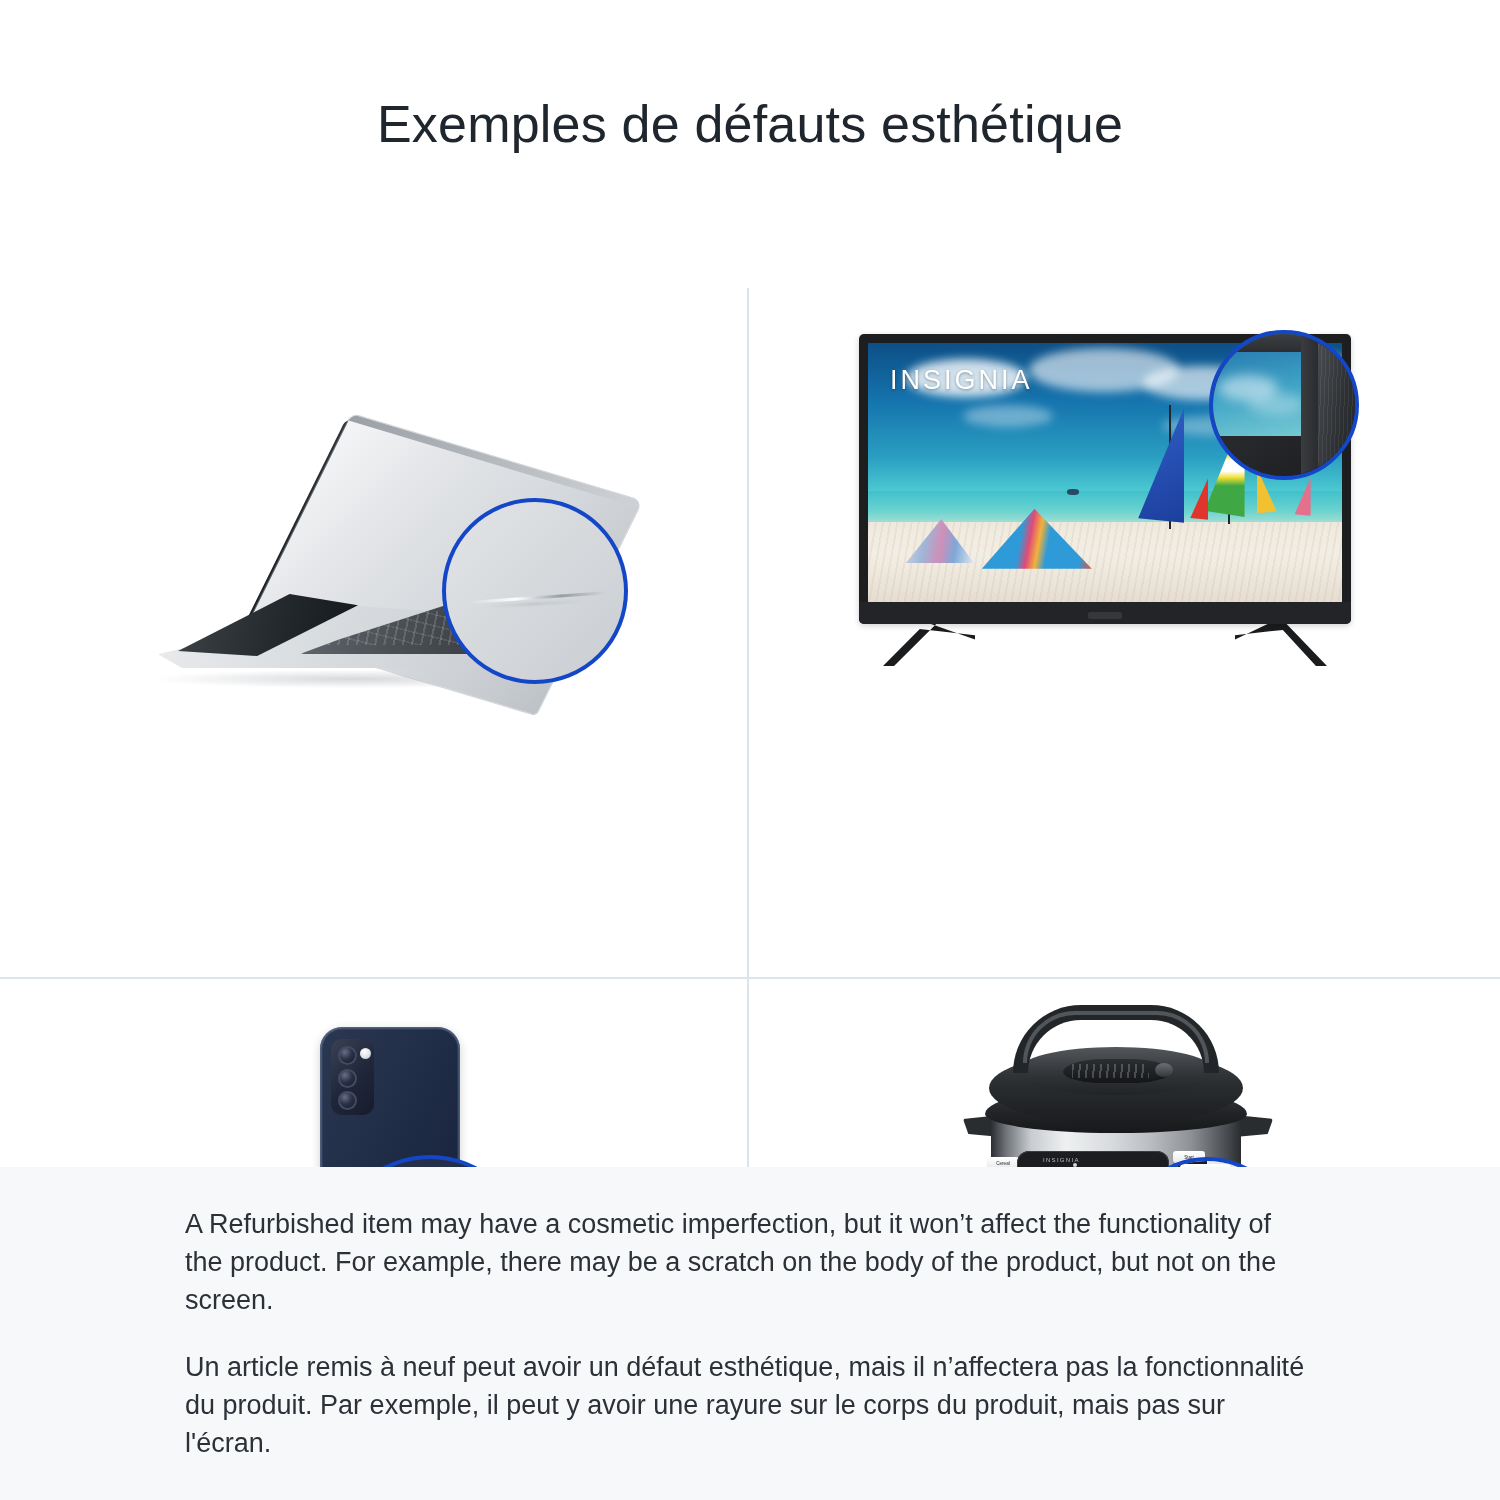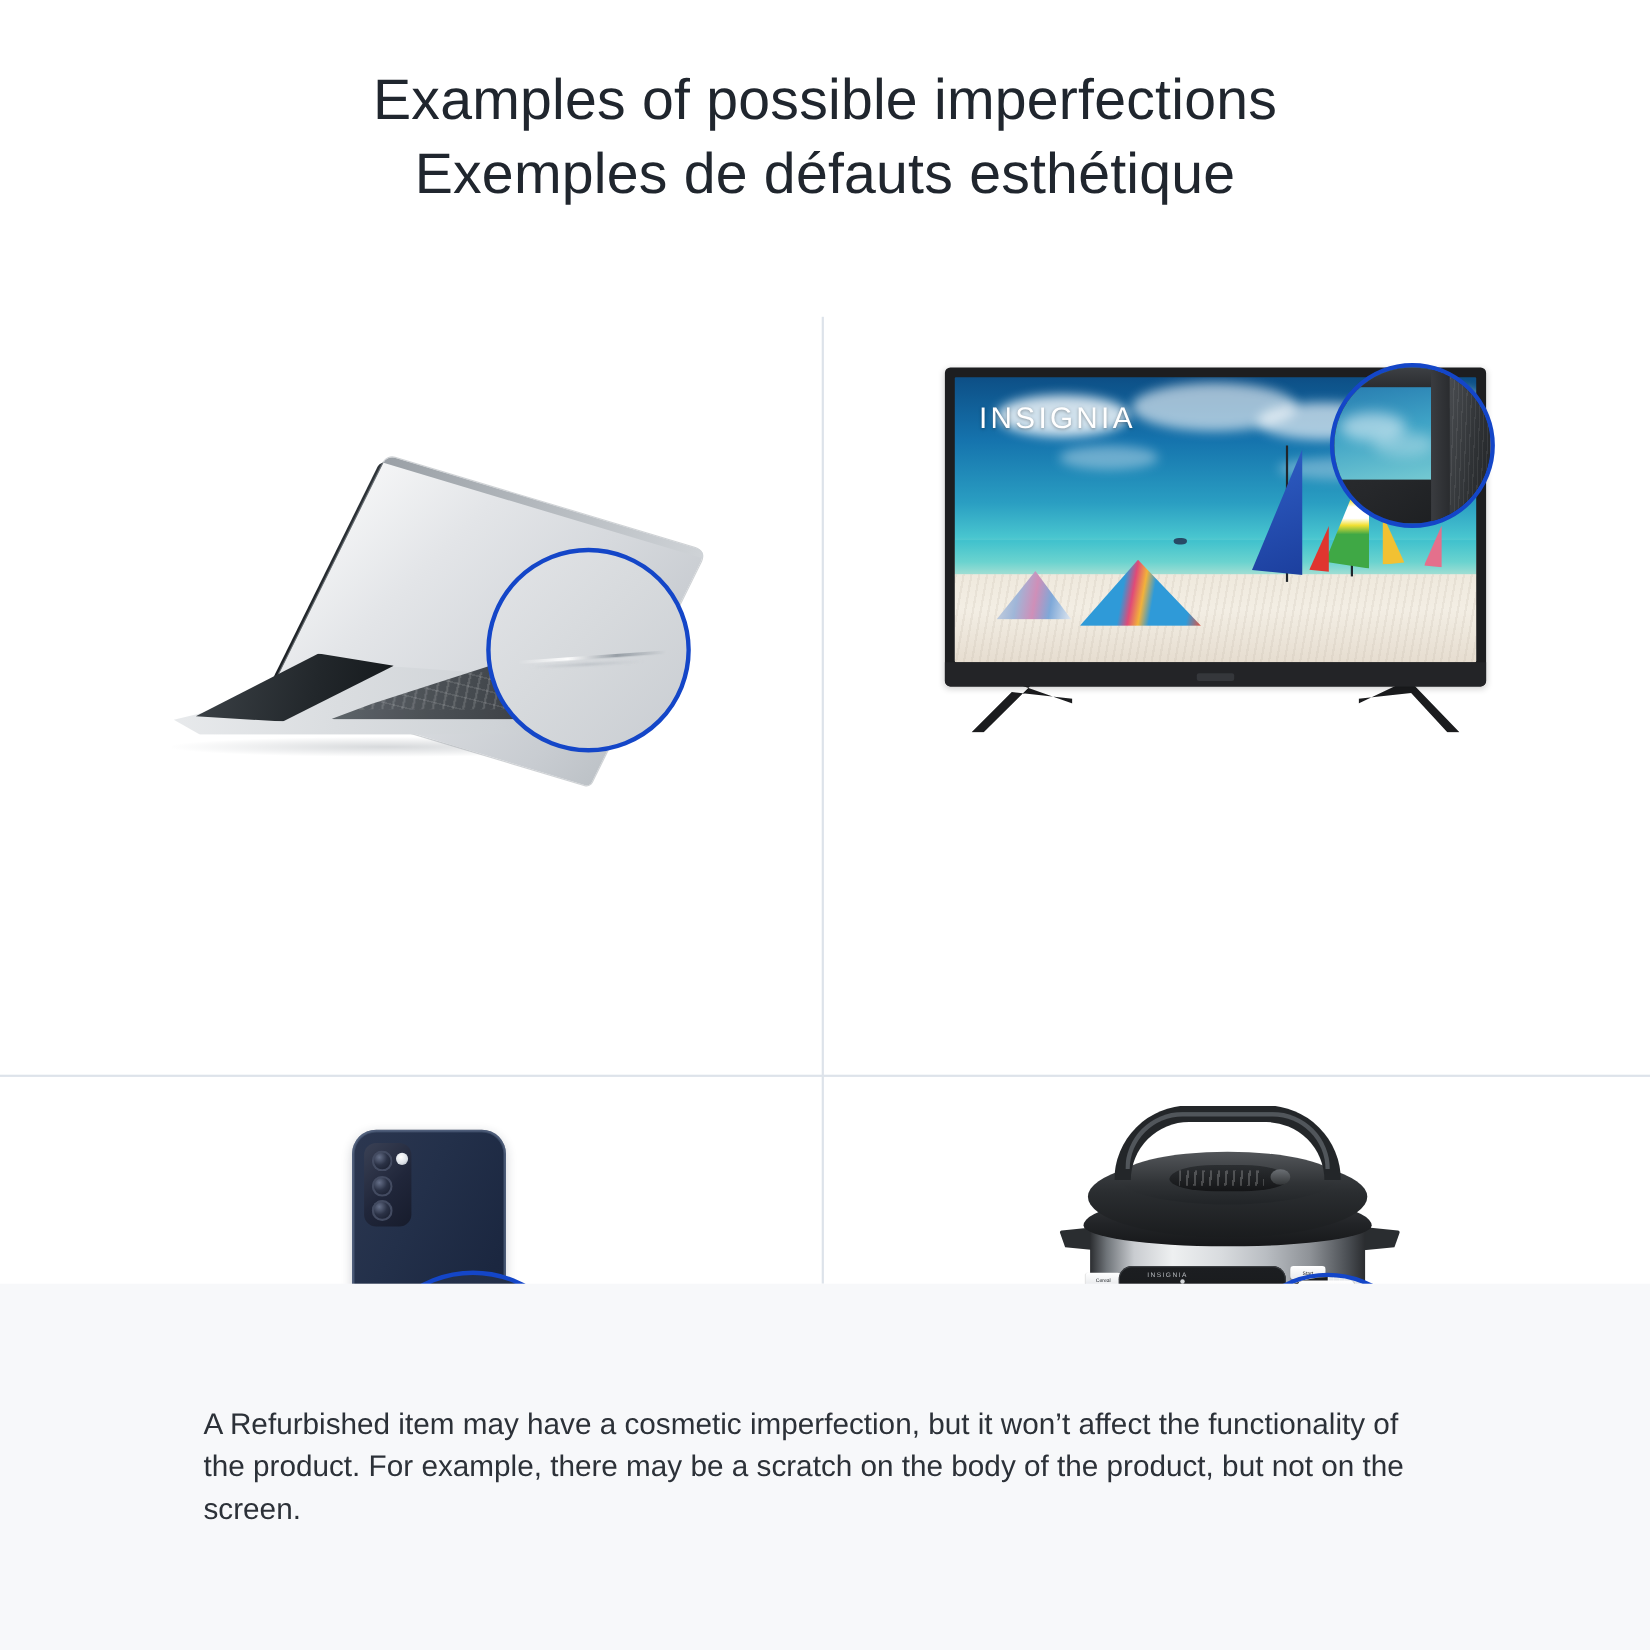--- a/index.html
+++ b/index.html
@@ -338,21 +338,20 @@
     gap:28px;
   }
   .para{
     width:1130px;color:#2c3138;font-size:27px;line-height:1.42;font-weight:400;
   }
 </style>
 </head>
 <body>
 
 <div class="title-block">
-  <div class="title-line">Examples of possible imperfections</div>
   <div class="title-line">Exemples de défauts esthétique</div>
 </div>
 
 <div class="grid">
   <div class="vline"></div>
   <div class="hline"></div>
 
   <div class="cell cell-laptop">
     <div class="stage">
       <div class="lt-wrap">
@@ -532,13 +531,14 @@
           <div class="m-brush"></div>
           <div class="m-scratch"></div>
         </div>
       </div>
     </div>
   </div>
 </div>
 
 <div class="footer">
   <div class="para">A Refurbished item may have a cosmetic imperfection, but it won’t affect the functionality of the product. For example, there may be a scratch on the body of the product, but not on the screen.</div>
+  <div class="para">Un article remis à neuf peut avoir un défaut esthétique, mais il n’affectera pas la fonctionnalité du produit. Par exemple, il peut y avoir une rayure sur le corps du produit, mais pas sur l'écran.</div>
 </div>
 
 </body></html>

